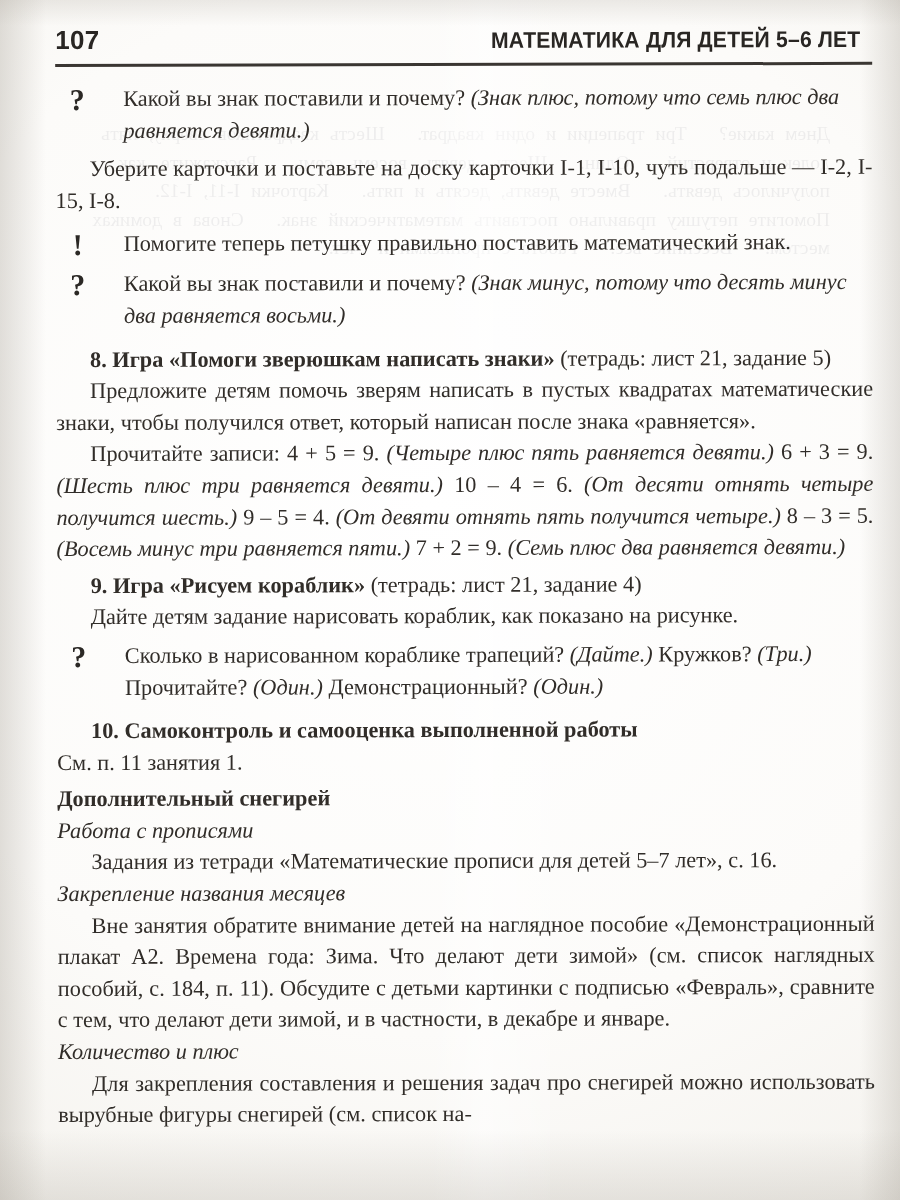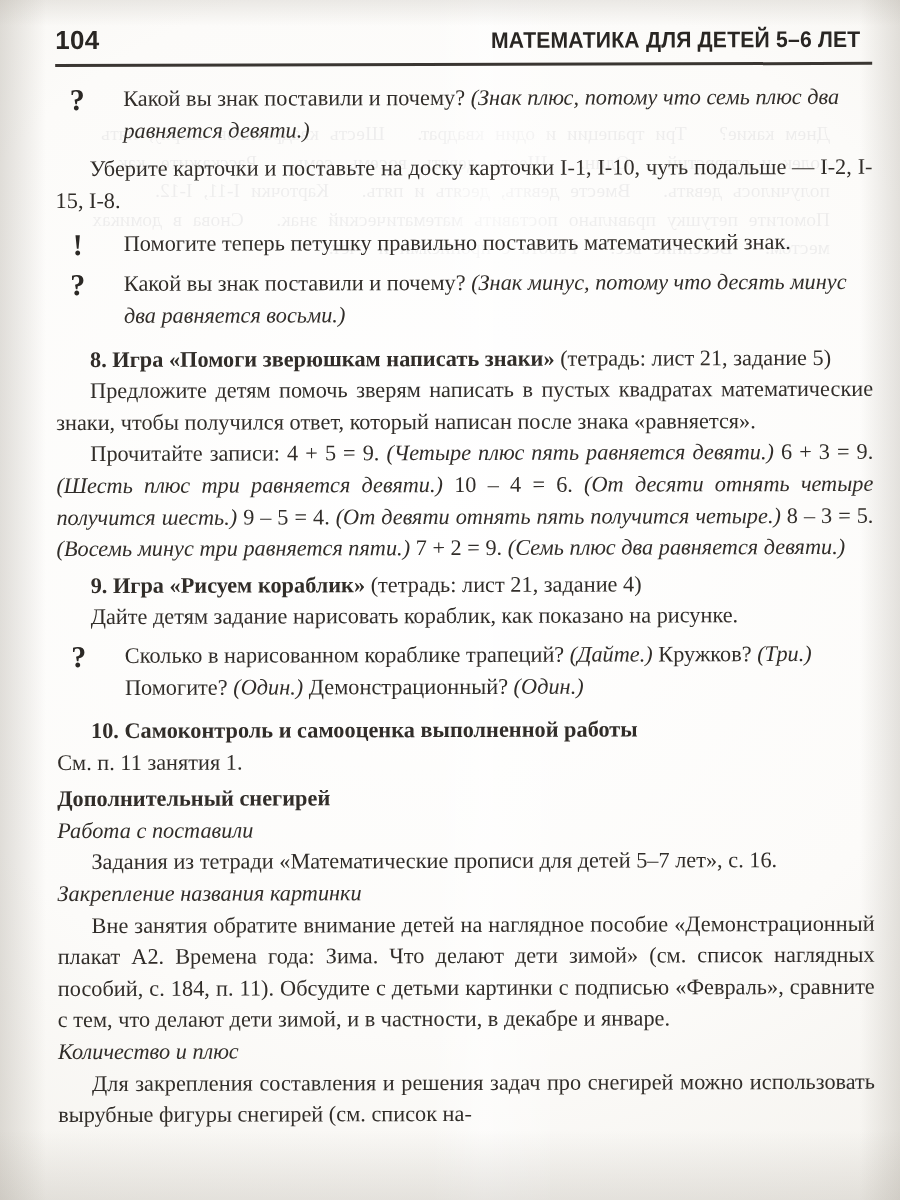--- a/index.html
+++ b/index.html
@@ -174,21 +174,21 @@
   <div class="bleed">Днем какие?   Три трапеции и один квадрат.   Шесть квадратиков сверху, пять долек и отверстий.   Один.   Шесть, девять, восемь, семь.   Расскажите, как получилось девять.   Вместе девять, десять и пять.   Карточки I-11, I-12.   Помогите петушку правильно поставить математический знак.   Снова в домиках местом.   Весенние все.   Работа с прописями и счет.</div>
   <div class="crease"></div>
   <div class="scan-edge-left"></div>
   <div class="scan-edge-right"></div>
   <div class="scan-edge-top"></div>
   <div class="scan-edge-bottom"></div>
 
   <div class="content skew">
 
     <div class="running-head">
-      <div class="folio">104</div>
+      <div class="folio">107</div>
       <div class="head-title">МАТЕМАТИКА ДЛЯ ДЕТЕЙ 5–6 ЛЕТ</div>
     </div>
     <div class="head-rule"></div>
 
     <div class="gap-m"></div>
 
     <div class="callout">
       <div class="callout-mark">?</div>
       <div class="callout-rule"></div>
       <div class="callout-body"><span>Какой вы знак поставили и почему? </span><span class="i">(Знак плюс, потому что семь плюс два равняется девяти.)</span></div>
@@ -220,34 +220,34 @@
 
     <div class="gap-s"></div>
 
     <p class="p indent"><span class="b">9. Игра «Рисуем кораблик»</span><span> (тетрадь: лист 21, задание 4)</span></p>
 
     <p class="p indent">Дайте детям задание нарисовать кораблик, как показано на рисунке.</p>
 
     <div class="callout">
       <div class="callout-mark">?</div>
       <div class="callout-rule"></div>
-      <div class="callout-body"><span>Сколько в нарисованном кораблике трапеций? </span><span class="i">(Дайте.) </span><span>Кружков? </span><span class="i">(Три.) </span><span>Помогите? </span><span class="i">(Один.) </span><span>Демонстрационный? </span><span class="i">(Один.)</span></div>
+      <div class="callout-body"><span>Сколько в нарисованном кораблике трапеций? </span><span class="i">(Дайте.) </span><span>Кружков? </span><span class="i">(Три.) </span><span>Прочитайте? </span><span class="i">(Один.) </span><span>Демонстрационный? </span><span class="i">(Один.)</span></div>
     </div>
 
     <div class="gap-s"></div>
 
     <p class="p indent"><span class="b">10. Самоконтроль и самооценка выполненной работы</span></p>
     <p class="p">См. п. 11 занятия 1.</p>
 
     <div class="gap-s"></div>
 
     <p class="p"><span class="b">Дополнительный снегирей</span></p>
-    <p class="p"><span class="i">Работа с поставили</span></p>
+    <p class="p"><span class="i">Работа с прописями</span></p>
     <p class="p indent">Задания из тетради «Математические прописи для детей 5–7 лет», с. 16.</p>
 
-    <p class="p"><span class="i">Закрепление названия картинки</span></p>
+    <p class="p"><span class="i">Закрепление названия месяцев</span></p>
     <p class="p indent">Вне занятия обратите внимание детей на наглядное пособие «Демонстрационный плакат А2. Времена года: Зима. Что делают дети зимой» (см. список наглядных пособий, с. 184, п. 11). Обсудите с детьми картинки с подписью «Февраль», сравните с тем, что делают дети зимой, и в частности, в декабре и январе.</p>
 
     <p class="p"><span class="i">Количество и плюс</span></p>
     <p class="p indent">Для закрепления составления и решения задач про снегирей можно использовать вырубные фигуры снегирей (см. список на-</p>
 
   </div>
 </div>
 
 </body></html>

